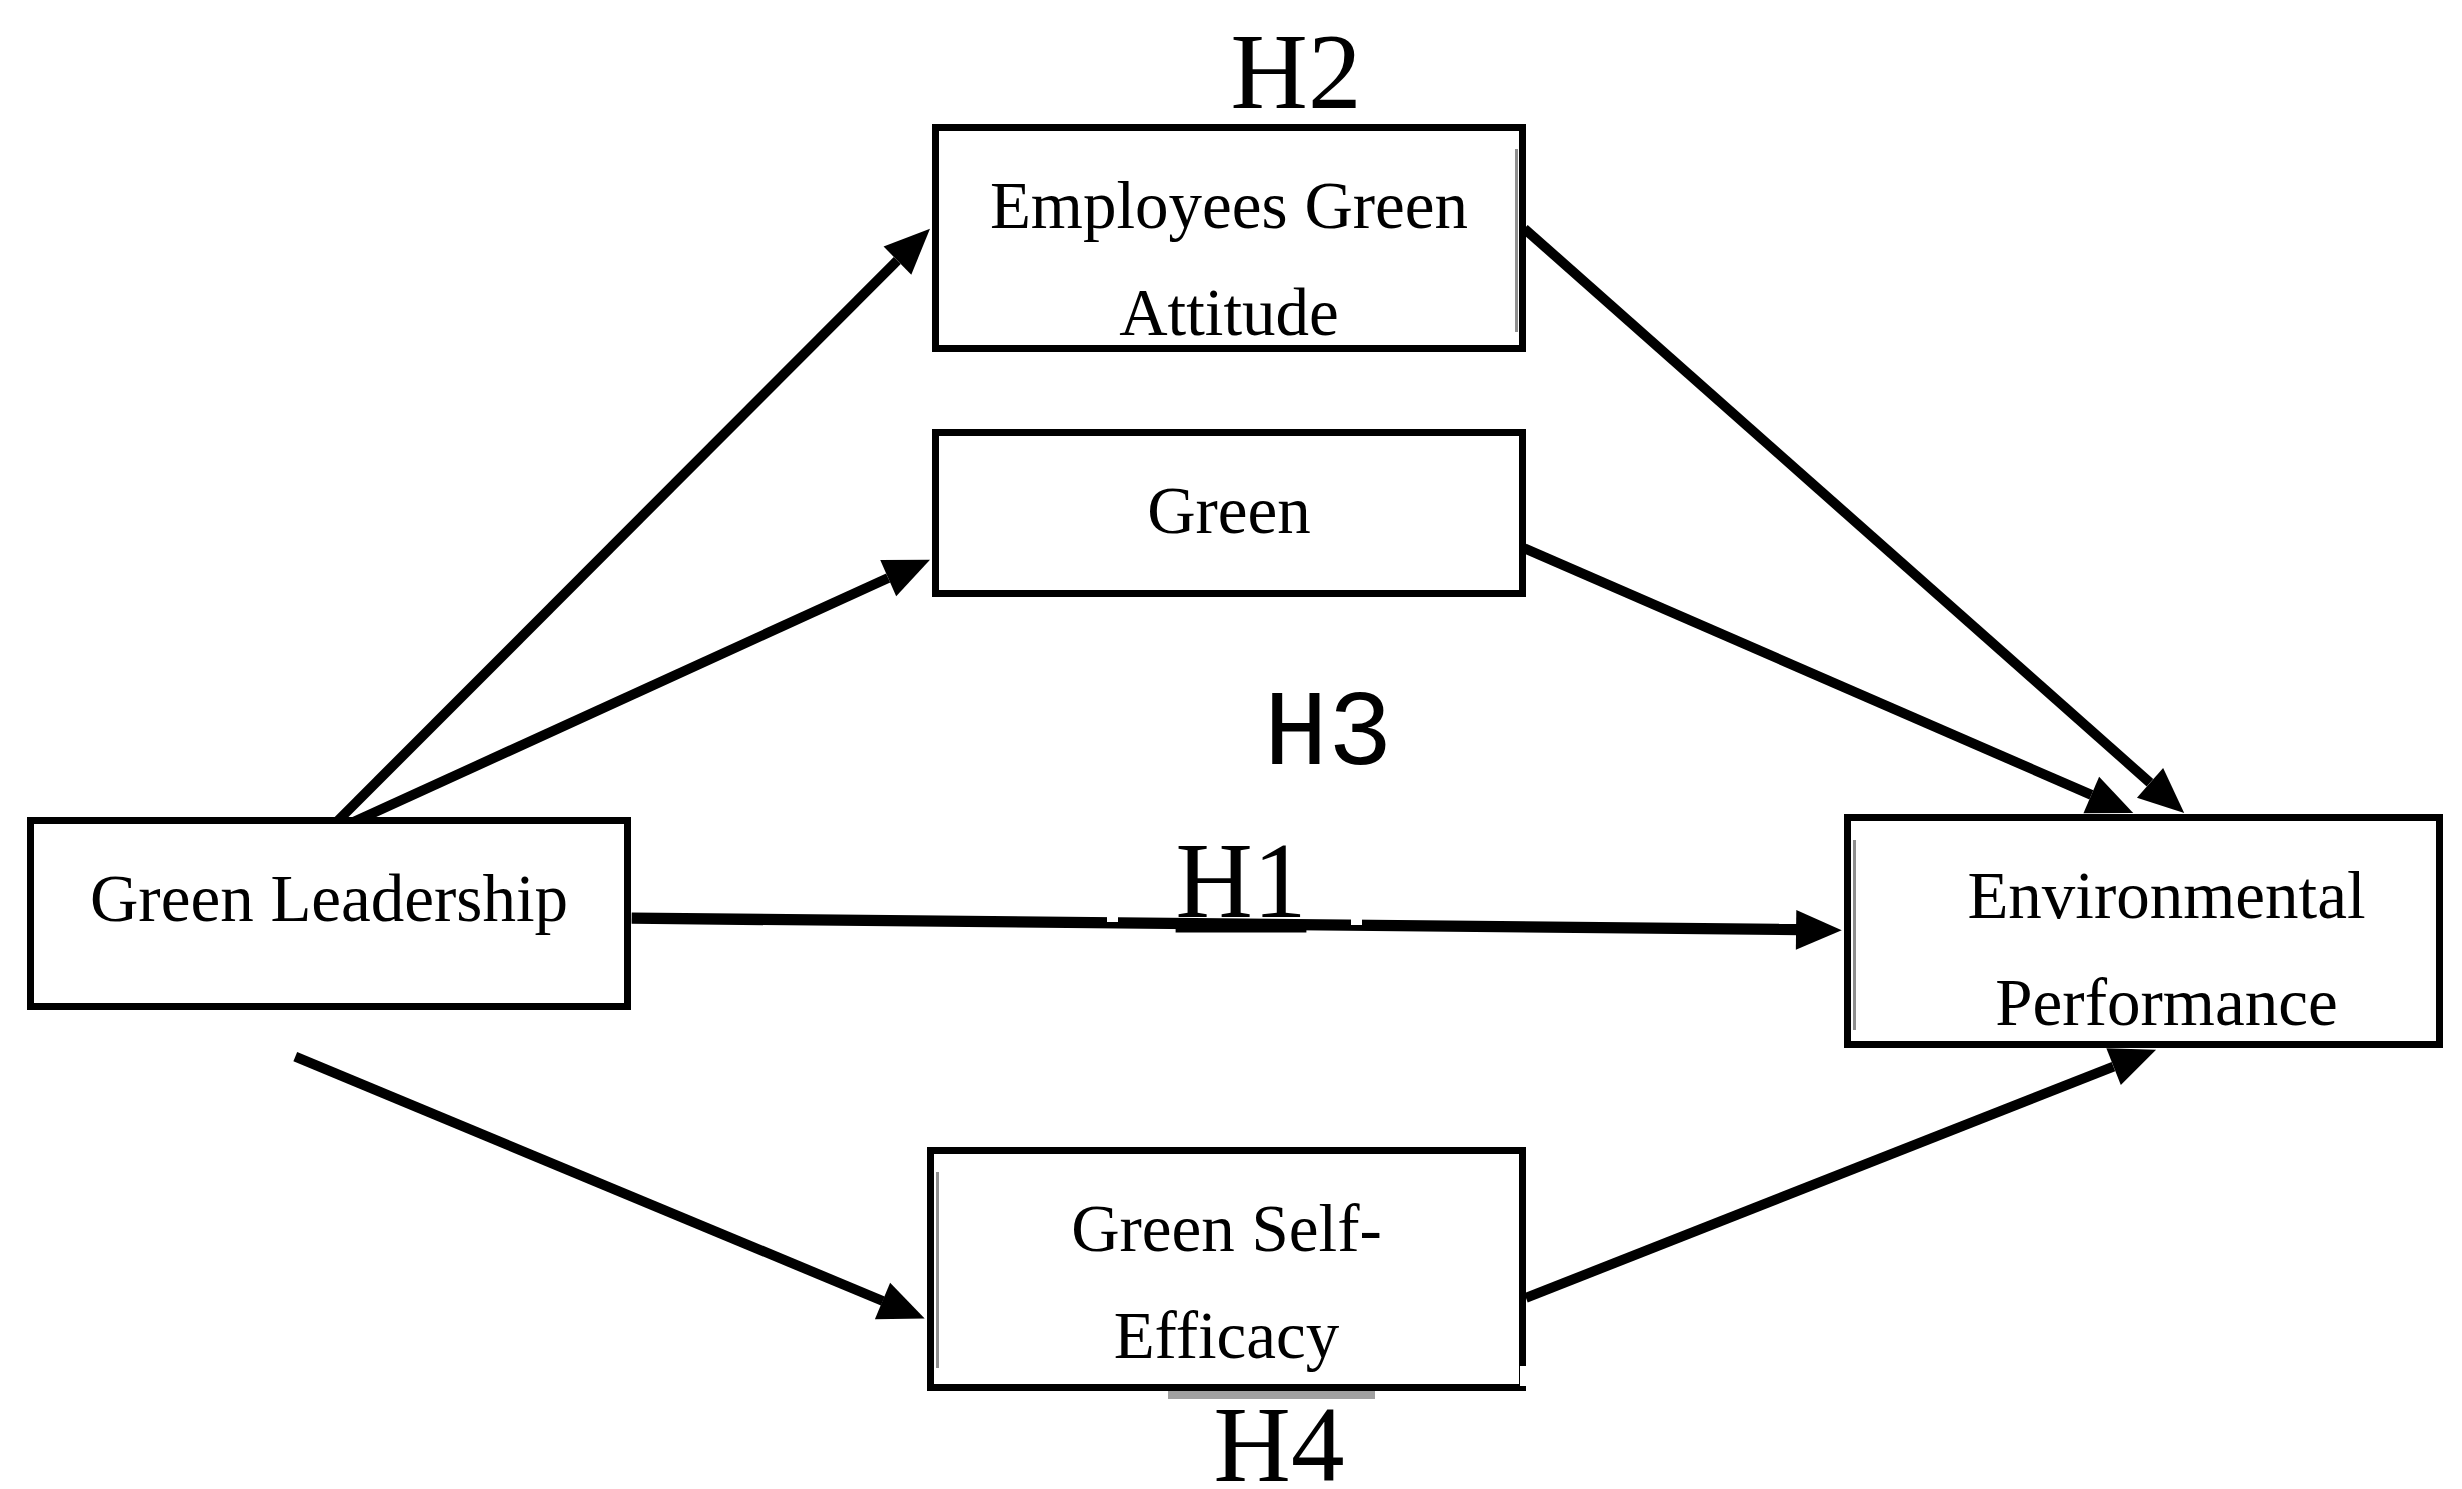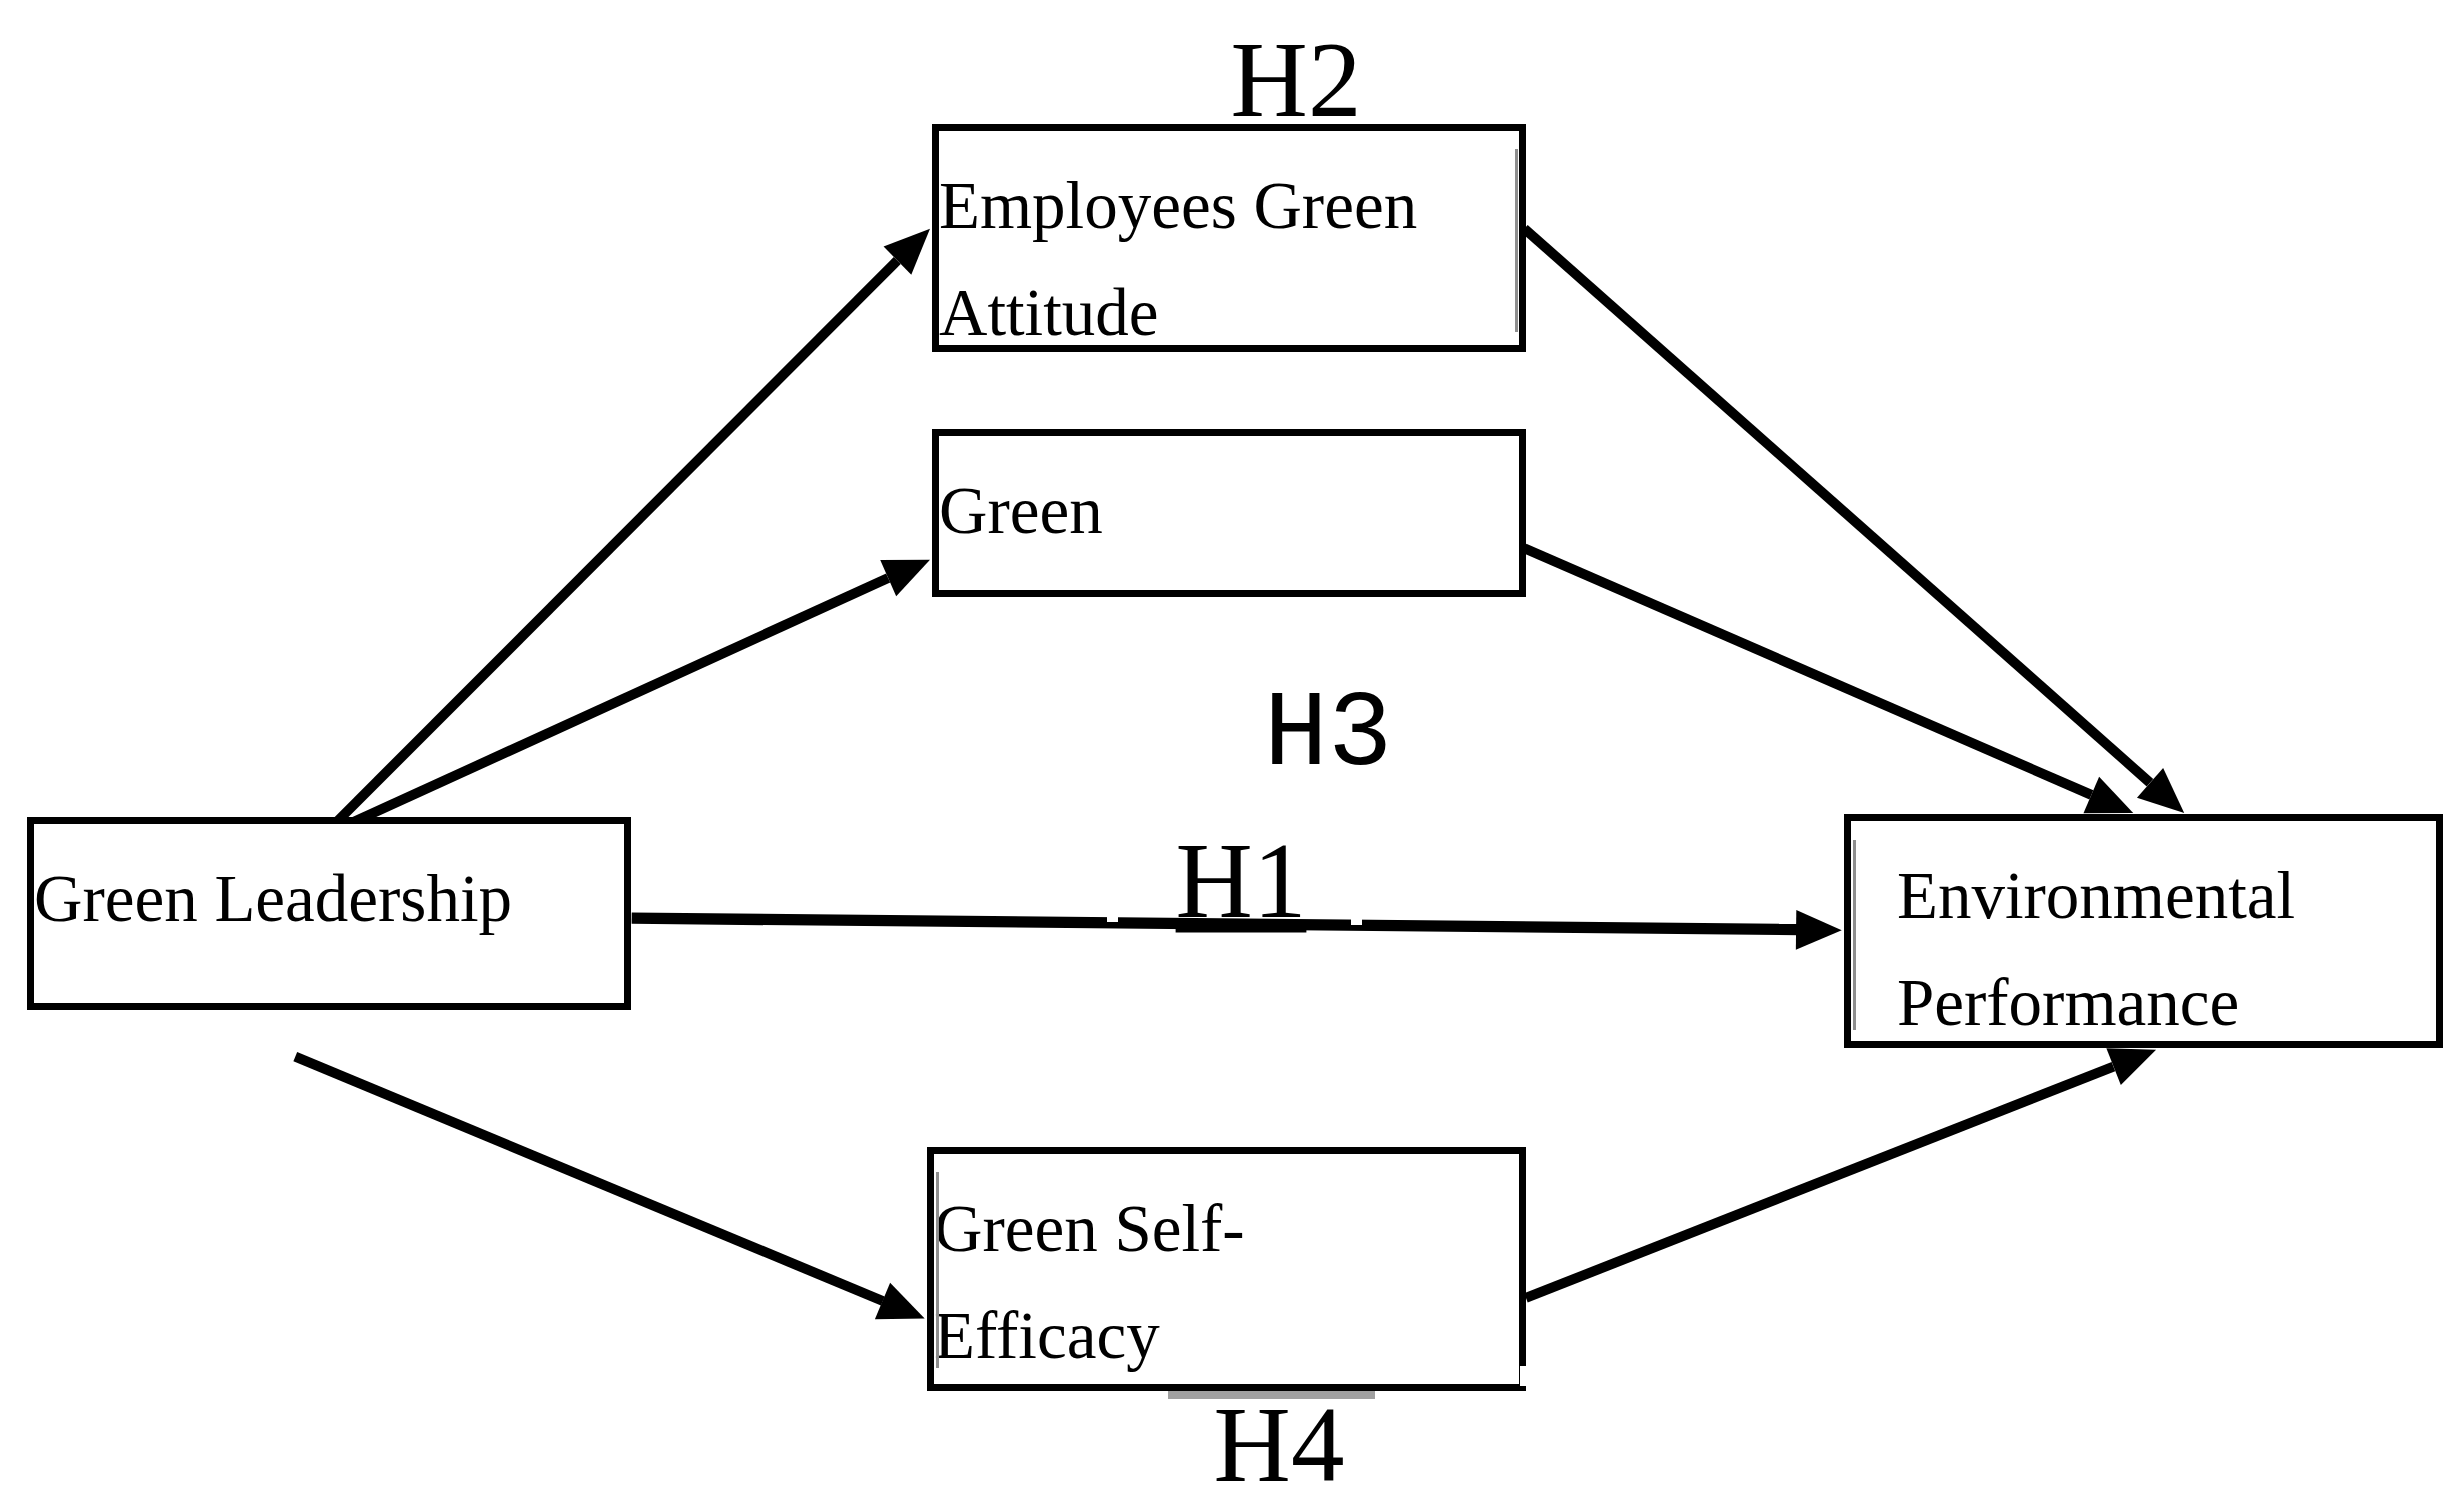--- a/index.html
+++ b/index.html
@@ -21,21 +21,21 @@
     left: 0;
     top: 0;
     width: 2462px;
     height: 1490px;
   }
   .cbox {
     position: absolute;
     box-sizing: border-box;
     border: 7.6px solid #000000;
     background: #ffffff;
-    text-align: left;
+    text-align: center;
     font-size: 67px;
     line-height: 107px;
     padding-top: 21px;
   }
   .cbox .bl {
     display: block;
     white-space: nowrap;
   }
   .hlabel {
     position: absolute;
@@ -108,21 +108,21 @@
   <div class="cbox" style="left:927px; top:1147px; width:599px; height:244px;">
     <span class="bl">Green Self-</span>
     <span class="bl">Efficacy</span>
   </div>
 
   <div class="cbox" style="left:1844px; top:814px; width:599px; height:234px;padding-left:46px;">
     <span class="bl">Environmental</span>
     <span class="bl">Performance</span>
   </div>
 
-  <div class="hlabel" style="left:1296px; top:72px;margin-top:8px;">H2</div>
+  <div class="hlabel" style="left:1296px; top:72px;">H2</div>
   <div class="hlabel" style="left:1328px; top:735px;font-family:Liberation Mono, monospace;">H3</div>
   <div class="hlabel" style="left:1241px; top:881px;text-decoration:underline;">H1</div>
   <div class="hlabel" style="left:1279px; top:1445px;">H4</div>
 
   <div class="artifact" style="left:1197px; top:644px; width:14.5px; height:10px; background:#ffffff;"></div>
   <div class="artifact" style="left:1445px; top:644px; width:16.7px; height:10px; background:#ffffff;"></div>
   <div class="artifact" style="left:1519px; top:633px; width:12px; height:12px; background:#ffffff;"></div>
   <div class="artifact" style="left:1520px; top:1366px; width:12px; height:20px; background:#ffffff;"></div>
   <div class="artifact" style="left:1107px; top:913px; width:11.4px; height:9px; background:#ffffff;"></div>
   <div class="artifact" style="left:1351px; top:916px; width:11.4px; height:9px; background:#ffffff;"></div>

